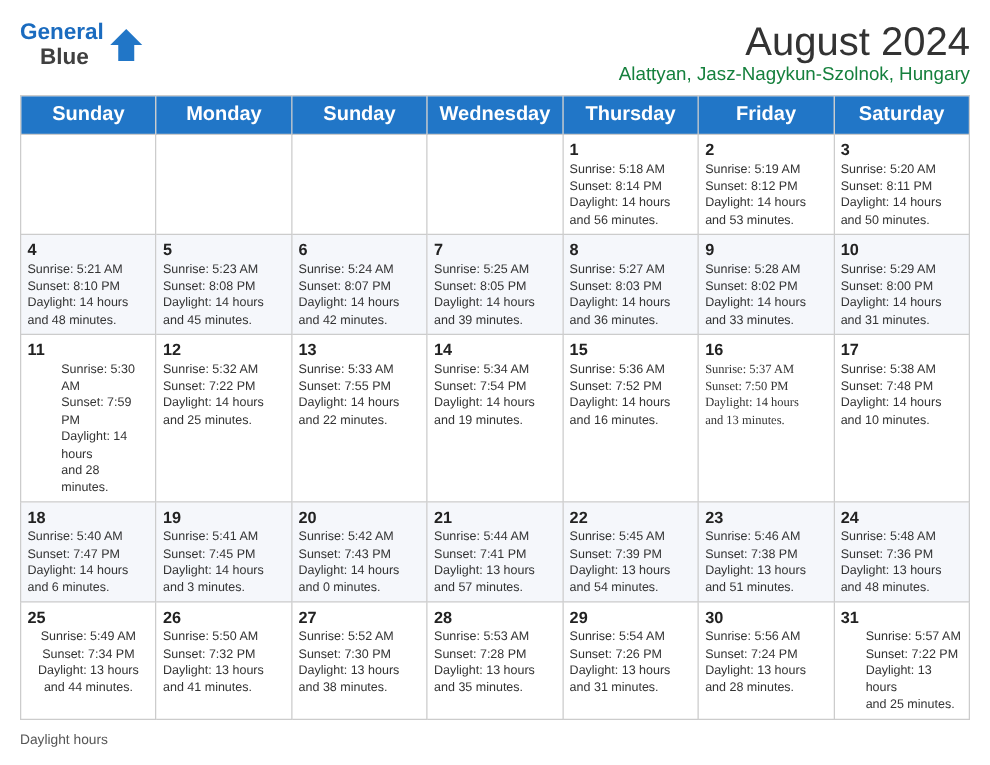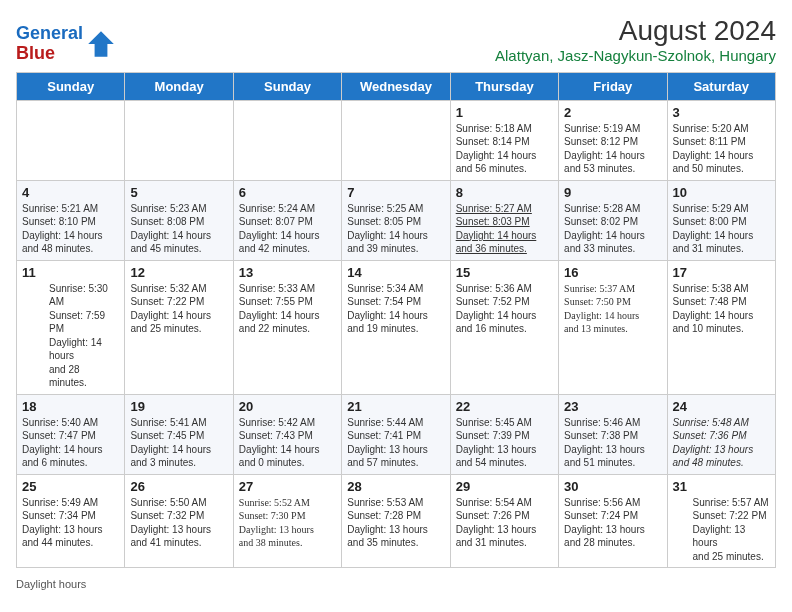--- a/index.html
+++ b/index.html
@@ -6,21 +6,21 @@
     body {
       font-family: Arial, Helvetica, sans-serif;
       background: #fff;
       width: 792px;
       min-height: 612px;
       padding: 16px;
     }
     .header-area {
       display: flex;
       justify-content: space-between;
-      align-items: flex-end;
+      align-items: flex-start;
       margin-bottom: 8px;
     }
     .logo {
       display: flex;
       align-items: center;
       gap: 0;
     }
     .logo-text {
       font-size: 18px;
       font-weight: bold;
@@ -32,40 +32,40 @@
     }
     .logo-icon {
       width: 32px;
       height: 32px;
       margin-left: 2px;
     }
     .title-block {
       text-align: right;
     }
     .month-title {
-      font-size: 28px;
+      font-size: 32px;
       font-weight: normal;
       color: #333;
       line-height: 1.1;
     }
     .subtitle {
       font-size: 15px;
       color: #15803d;
     }
     .calendar-table {
       width: 100%;
       border-collapse: collapse;
       table-layout: fixed;
     }
     .calendar-table th {
       background-color: #2176c7;
       color: #fff;
       text-align: center;
       padding: 6px 4px;
-      font-size: 13px;
+      font-size: 16px;
       font-weight: bold;
       border: 1px solid #ccc;
     }
     .calendar-table td {
       border: 1px solid #ccc;
       vertical-align: top;
       padding: 4px 5px;
       font-size: 10.5px;
       color: #333;
       height: 80px;
@@ -96,21 +96,21 @@
     }
   </style>
 </head>
 <body>
 
 <div class="header-area">
   <div class="logo">
     <div>
       <div class="logo-text">
         <span>General</span><br>
-        <span style="color:#b91c1c;">Blue</span>
+        <span style="color:#404040;margin-left:16px;">Blue</span>
       </div>
     </div>
     <svg class="logo-icon" viewBox="0 0 40 40" xmlns="http://www.w3.org/2000/svg">
       <polygon points="20,4 36,20 28,20 28,36 12,36 12,20 4,20" fill="#2176c7"></polygon>
     </svg>
   </div>
   <div class="title-block">
     <div class="month-title">August 2024</div>
     <div class="subtitle">Alattyan, Jasz-Nagykun-Szolnok, Hungary</div>
   </div>
@@ -180,21 +180,21 @@
         </td>
         <td>
           <span class="day-number">7</span>
           <div class="day-info" style="white-space: pre-line;">Sunrise: 5:25 AM
 Sunset: 8:05 PM
 Daylight: 14 hours
 and 39 minutes.</div>
         </td>
         <td>
           <span class="day-number">8</span>
-          <div class="day-info" style="white-space: pre-line; text-decoration: underline;">Sunrise: 5:27 AM
+          <div class="day-info" style="white-space: pre-line;">Sunrise: 5:27 AM
 Sunset: 8:03 PM
 Daylight: 14 hours
 and 36 minutes.</div>
         </td>
         <td>
           <span class="day-number">9</span>
           <div class="day-info" style="white-space: pre-line;">Sunrise: 5:28 AM
 Sunset: 8:02 PM
 Daylight: 14 hours
 and 33 minutes.</div>
@@ -296,44 +296,44 @@
         </td>
         <td>
           <span class="day-number">23</span>
           <div class="day-info" style="white-space: pre-line;">Sunrise: 5:46 AM
 Sunset: 7:38 PM
 Daylight: 13 hours
 and 51 minutes.</div>
         </td>
         <td>
           <span class="day-number">24</span>
-          <div class="day-info" style="white-space: pre-line; font-style: italic;">Sunrise: 5:48 AM
+          <div class="day-info" style="white-space: pre-line;">Sunrise: 5:48 AM
 Sunset: 7:36 PM
 Daylight: 13 hours
 and 48 minutes.</div>
         </td>
       </tr>
       <tr>
         <td>
           <span class="day-number">25</span>
-          <div class="day-info" style="white-space: pre-line;">Sunrise: 5:49 AM
+          <div class="day-info" style="white-space: pre-line; text-align: center;">Sunrise: 5:49 AM
 Sunset: 7:34 PM
 Daylight: 13 hours
 and 44 minutes.</div>
         </td>
         <td>
           <span class="day-number">26</span>
           <div class="day-info" style="white-space: pre-line;">Sunrise: 5:50 AM
 Sunset: 7:32 PM
 Daylight: 13 hours
 and 41 minutes.</div>
         </td>
         <td>
           <span class="day-number">27</span>
-          <div class="day-info" style="white-space: pre-line; font-family: Liberation Serif, serif;">Sunrise: 5:52 AM
+          <div class="day-info" style="white-space: pre-line;">Sunrise: 5:52 AM
 Sunset: 7:30 PM
 Daylight: 13 hours
 and 38 minutes.</div>
         </td>
         <td>
           <span class="day-number">28</span>
           <div class="day-info" style="white-space: pre-line;">Sunrise: 5:53 AM
 Sunset: 7:28 PM
 Daylight: 13 hours
 and 35 minutes.</div>

